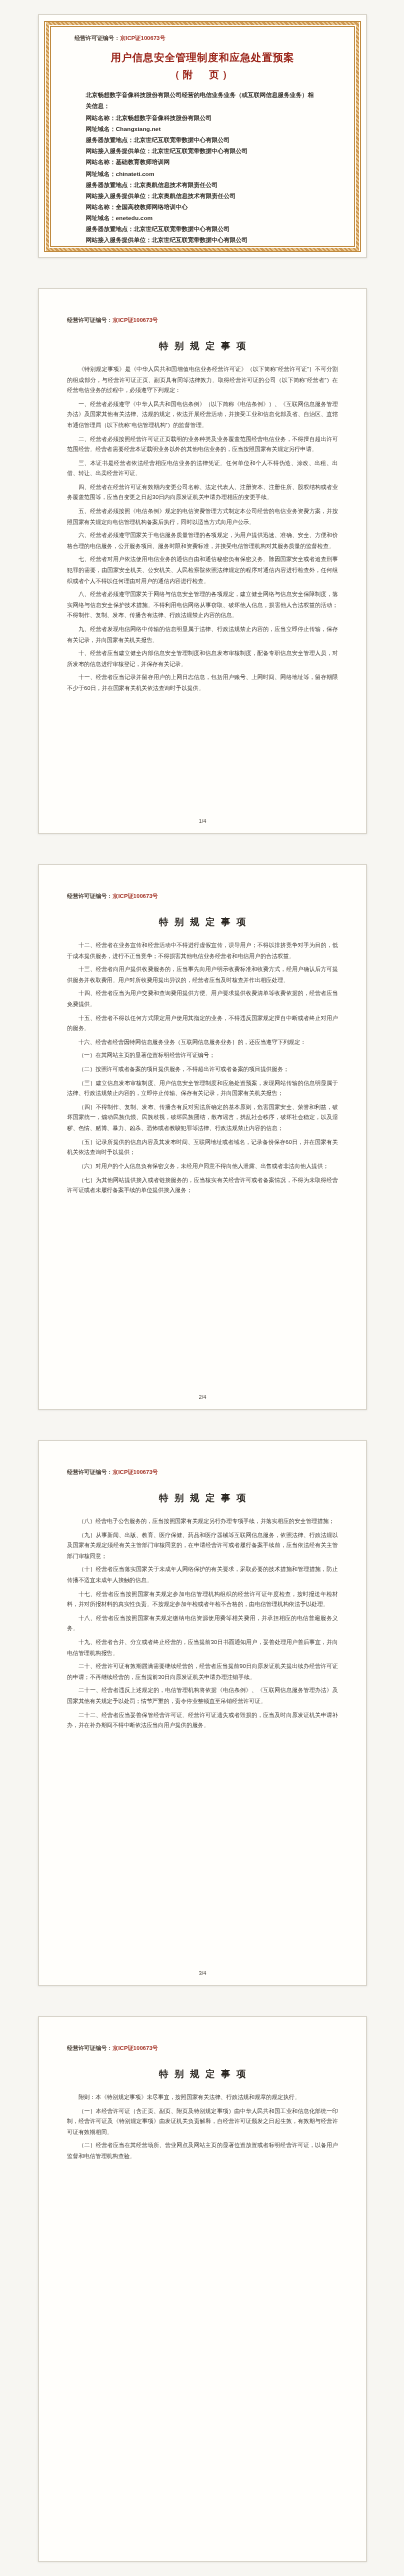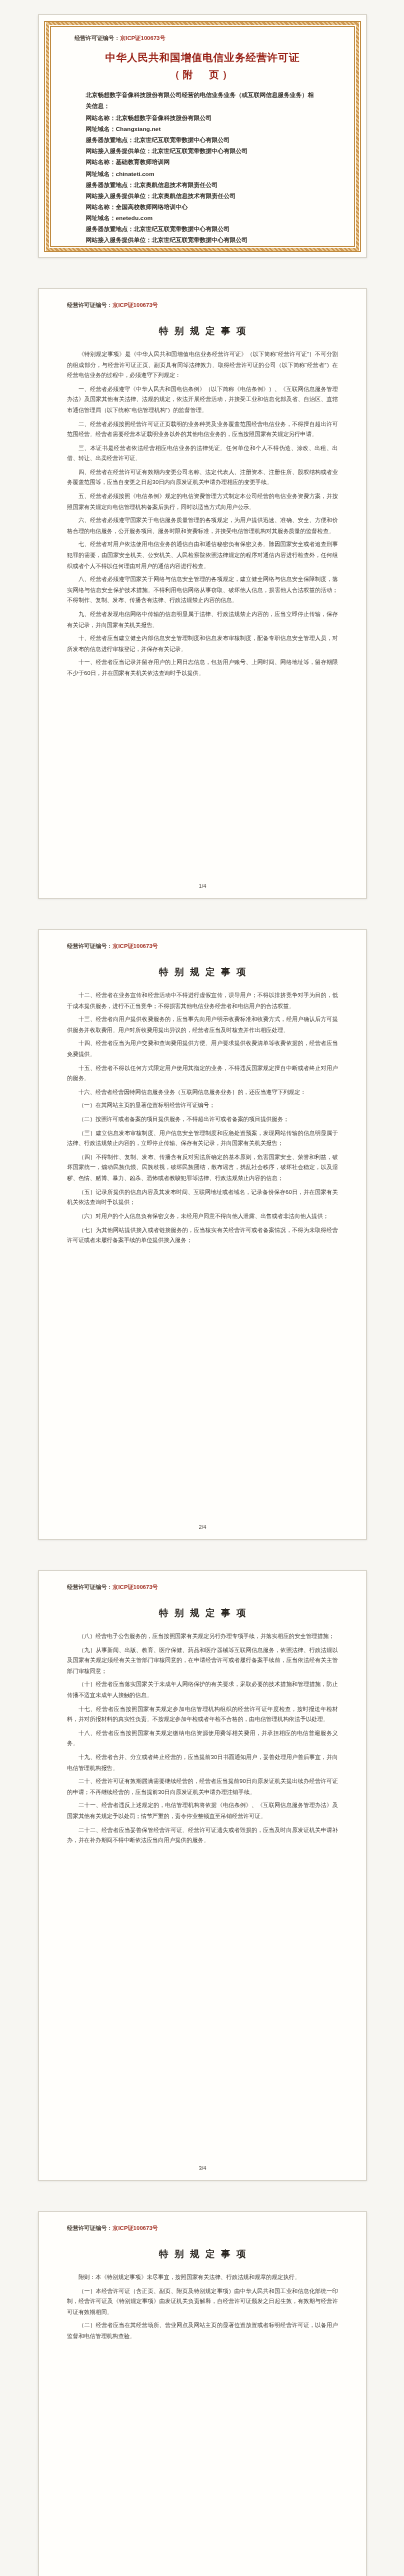--- a/index.html
+++ b/index.html
@@ -40,21 +40,21 @@
     color:#9a2318; letter-spacing:3.1px; margin-top:3.1px;
     font-family:"DejaVu Serif", serif;
   }
   .cert-body { margin-top:8.2px; padding:0 11.3px; }
   .cert-body p {
     margin:0; font-size:6px; font-weight:bold;
     line-height:1.85; color:#35312c; text-align:left;
   }
   .cert-intro { margin-bottom:1px !important; }
   
-  .page.prov { height:611px; margin-top:30px; padding:13px 28px 0 28px; }
+  .page.prov { height:546px; margin-top:30px; padding:28px 28px 0 28px; }
   .prov-no { font-size:5.7px; font-weight:bold; color:#4a4038; }
   .prov-no .num { color:#a33225; }
   .prov-title {
     margin:14.4px 0 11.3px 0; text-align:center;
     font-size:9.3px; font-weight:bold; color:#2b2722;
     letter-spacing:6.2px; text-indent:6.2px;
   }
   .prov-body p {
     margin:0 0 3.1px 0; font-size:5.7px; line-height:1.85;
     color:#3b3733; text-align:justify; text-indent:2em;
@@ -68,21 +68,21 @@
 <body>
 
 <div class="page cert">
   <div class="frame f1"></div>
   <div class="frame f2"></div>
   <div class="frame f3"></div>
   <div class="cert-inner">
     <div class="cert-no">
       <span>经营许可证编号：</span><span class="num">京ICP证100673号</span>
     </div>
-    <h1 class="cert-title">中华人民共和国增值电信业务经营许可证</h1>
+    <h1 class="cert-title">用户信息安全管理制度和应急处置预案</h1>
     <div class="cert-subtitle">（附　页）</div>
     <div class="cert-body">
       <p class="cert-intro">北京畅想数字音像科技股份有限公司经营的电信业务业务（或互联网信息服务业务）相关信息：</p>
       <div>
           <p>网站名称：北京畅想数字音像科技股份有限公司</p>
           <p>网址域名：Changxiang.net</p>
           <p>服务器放置地点：北京世纪互联宽带数据中心有限公司</p>
           <p>网站接入服务提供单位：北京世纪互联宽带数据中心有限公司</p>
           <p>网站名称：基础教育教师培训网</p>
           <p>网址域名：chinateti.com</p>

